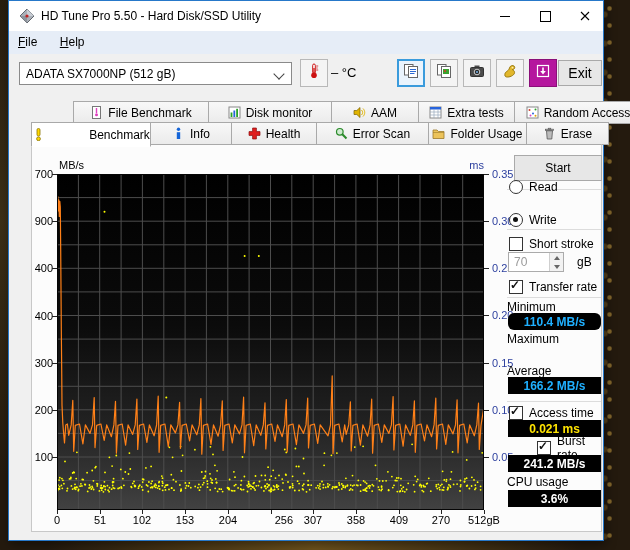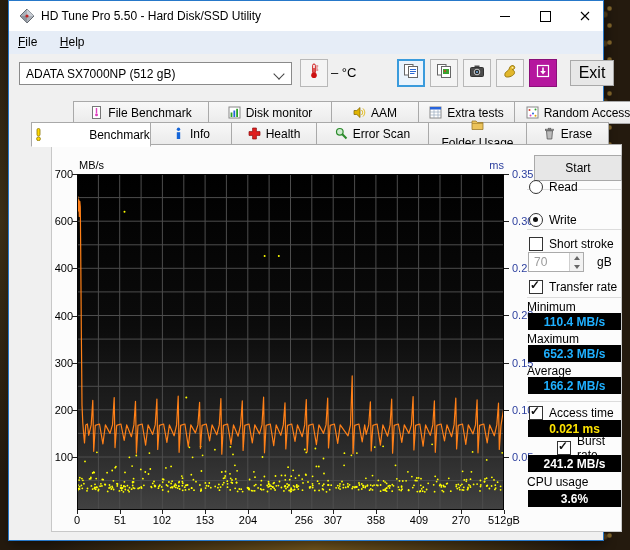--- a/index.html
+++ b/index.html
@@ -33,31 +33,31 @@
   .combo{left:10px;top:8px;width:273px;height:23px;background:#fff;border:1px solid #8a8a8a;
          font-size:12px;display:flex;align-items:center;padding:0 22px 0 6px;}
   .combo .chev{position:absolute;right:8px;top:7px;width:7px;height:7px;
          border-right:1.4px solid #444;border-bottom:1.4px solid #444;transform:rotate(45deg);}
   .tool-sq{top:5px;width:28px;height:28px;background:#f4f4f4;border:1px solid #b8b8b8;
            display:flex;align-items:center;justify-content:center;}
   .tool-sq.ring{border:2px solid #3a9bdc;background:#eaf4fd;}
   .tool-sq.purple{background:#b5179e;border:1px solid #8a0f78;}
   .temp-label{left:322px;top:11px;font-size:13px;color:#000;}
   .exit-btn{left:549px;top:6px;width:44px;height:26px;background:#e7e7e7;border:1px solid #a9a9a9;
-            font-size:16px;display:flex;align-items:center;justify-content:center;margin-left:12px;}
+            font-size:14px;display:flex;align-items:center;justify-content:center;}
   
   .tabs-row{display:flex;}
   .tab{height:21px;border:1px solid #a9a9a9;margin-right:-1px;background:linear-gradient(#f8f8f8,#ebebeb);
        display:flex;align-items:center;justify-content:center;font-size:12px;color:#000;gap:5px;}
   .tab .tab-icon{width:13px;height:13px;display:inline-block;}
   .tab .tab-icon svg{width:13px;height:13px;display:block;}
   .tab.active{background:#fff;height:23px;border-bottom:1px solid #fff;z-index:5;gap:44px;}
   
   .pane{left:22px;top:143px;width:571px;height:388px;background:#fcfcfc;
-        border:1px solid #c8c8c8;border-top:1px solid #a9a9a9;margin-left:20px;}
+        border:1px solid #c8c8c8;border-top:1px solid #a9a9a9;}
   .plot{left:25px;top:29px;width:427px;height:336px;}
   .axis-cap{font-size:11px;color:#000;}
   .ytick-left{position:absolute;left:0;width:21px;text-align:right;font-size:11px;color:#000;}
   .ytick-right{position:absolute;left:460px;width:34px;text-align:left;font-size:11px;color:#2c3f9e;}
   .xtick{position:absolute;width:44px;text-align:center;font-size:11px;color:#000;}
   .tickmark{position:absolute;background:#222;}
   
   .btn{background:#e7e7e7;border:1px solid #a9a9a9;font-size:12px;
        display:flex;align-items:center;justify-content:center;}
   .sep{height:1px;background:#dcdcdc;}
@@ -254,21 +254,21 @@
       </div>
       <div class="tab" style="width: 111px;">
         <span class="tab-icon">
           <svg viewBox="0 0 13 13">
             <circle cx="4.8" cy="4.8" r="3.3" fill="#cfead0" stroke="#2a8a2a" stroke-width="1.2"></circle>
             <path d="M7.3 7.3 L11.5 11.5" stroke="#2a8a2a" stroke-width="2"></path>
           </svg>
         </span>
         <span>Error Scan</span>
       </div>
-      <div class="tab" style="width: 97px; flex-direction: column;">
+      <div class="tab" style="width: 97px;">
         <span class="tab-icon">
           <svg viewBox="0 0 13 13">
             <path d="M1 3.5 L1 11.5 L12 11.5 L12 4.5 L6.5 4.5 L5 3 L1 3 Z" fill="#ecc35a" stroke="#9c7a2a" stroke-width="0.8"></path>
             <path d="M1 5.5 H12" stroke="#9c7a2a" stroke-width="0.6"></path>
           </svg>
         </span>
         <span>Folder Usage</span>
       </div>
       <div class="tab" style="width: 81px;">
         <span class="tab-icon">
@@ -818,21 +818,21 @@
           <circle cx="47.5" cy="37.7" r="1" fill="#ffff00"></circle>
           <circle cx="109.3" cy="223.6" r="1" fill="#ffff00"></circle>
           <circle cx="187.6" cy="82.1" r="1" fill="#ffff00"></circle>
           <circle cx="201.8" cy="82.1" r="1" fill="#ffff00"></circle>
           <polyline fill="none" stroke="#ff8018" stroke-width="1.2" stroke-linejoin="round" stroke-linecap="round" points="0.4,39.6 0.8,22.6 1.3,36.8 1.8,25.9 2.3,42.5 2.8,27.4 3.3,33.0 3.7,75.5 4.0,115.6 4.3,155.7 4.7,195.7 5.0,231.1 5.8,249.0 6.7,260.4 7.5,268.9 8.8,250.9 10.4,250.0 11.7,261.3 14.2,250.9 15.8,226.4 16.7,277.3 18.3,251.4 22.5,250.0 25.9,269.8 28.4,250.9 33.0,259.4 35.5,250.9 37.2,223.6 38.0,273.6 39.7,251.4 43.9,250.0 47.2,266.5 49.7,250.9 54.4,262.7 56.9,250.9 58.5,227.3 59.4,279.2 61.0,251.4 65.2,250.0 68.6,271.2 71.1,250.9 75.7,260.4 78.2,250.9 79.9,225.0 80.7,275.5 82.4,251.4 86.6,250.0 89.9,268.4 92.4,250.9 97.1,261.8 99.6,250.9 101.2,222.2 102.1,278.3 103.7,251.4 107.9,250.0 111.3,272.6 113.8,250.9 118.4,258.9 120.9,250.9 122.6,228.3 123.4,274.5 125.1,251.4 129.3,250.0 132.6,267.0 135.1,250.9 139.8,260.8 142.3,250.9 143.9,224.5 144.8,280.2 146.4,251.4 150.6,250.0 154.0,270.3 156.5,250.9 161.1,262.2 163.6,250.9 165.3,226.9 166.1,276.4 167.8,251.4 172.0,250.0 175.3,268.9 177.8,250.9 182.5,259.9 185.0,250.9 186.6,223.1 187.5,278.8 189.1,251.4 193.3,250.0 196.7,271.7 199.2,250.9 203.8,261.3 206.3,250.9 208.0,228.8 208.8,275.0 210.5,251.4 214.7,250.0 218.0,267.4 220.5,250.9 225.2,262.7 227.7,250.9 229.3,225.5 230.2,277.8 231.8,251.4 236.0,250.0 239.4,270.7 241.9,250.9 246.5,259.4 249.0,250.9 250.7,224.0 251.5,274.0 253.2,251.4 257.4,250.0 260.7,269.3 263.2,250.9 271.0,261.8 273.5,250.9 275.2,201.9 276.0,279.7 277.7,251.4 281.9,250.0 285.2,267.9 287.7,250.9 289.2,260.4 291.7,250.9 293.4,227.8 294.2,276.9 295.9,251.4 300.1,250.0 303.4,271.2 305.9,250.9 310.6,262.2 313.1,250.9 314.7,225.0 315.6,279.2 317.2,251.4 321.4,250.0 324.8,268.4 327.3,250.9 331.9,259.4 334.4,250.9 336.1,222.6 336.9,275.9 338.6,251.4 342.8,250.0 346.1,272.2 348.6,250.9 353.3,261.3 355.8,250.9 357.4,226.9 358.3,278.3 359.9,251.4 364.1,250.0 367.5,267.0 370.0,250.9 374.6,262.7 377.1,250.9 378.8,224.0 379.6,275.0 381.3,251.4 385.5,250.0 388.8,270.3 391.3,250.9 396.0,259.9 398.5,250.9 400.1,225.9 401.0,278.8 402.6,251.4 406.8,250.0 410.2,268.9 412.7,250.9 417.3,261.8 419.8,250.9 421.5,229.2 422.3,275.5 424.0,251.4 426.2,237.7 427.0,233.0"></polyline>
           <rect x="0.5" y="0.5" width="426" height="335" fill="none" stroke="#050505"></rect>
         </svg></div>
     <div id="chart-labels">
         <span class="ytick-left" style="top:23px;">700</span>
         <span class="tickmark" style="left:20px;top:29px;width:5px;height:1px;"></span>
-        <span class="ytick-left" style="top:70px;">600</span>
+        <span class="ytick-left" style="top:70px;">900</span>
         <span class="tickmark" style="left:20px;top:76px;width:5px;height:1px;"></span>
         <span class="ytick-left" style="top:117px;">400</span>
         <span class="tickmark" style="left:20px;top:123px;width:5px;height:1px;"></span>
         <span class="ytick-left" style="top:165px;">400</span>
         <span class="tickmark" style="left:20px;top:171px;width:5px;height:1px;"></span>
         <span class="ytick-left" style="top:212px;">300</span>
         <span class="tickmark" style="left:20px;top:218px;width:5px;height:1px;"></span>
         <span class="ytick-left" style="top:259px;">200</span>
         <span class="tickmark" style="left:20px;top:265px;width:5px;height:1px;"></span>
         <span class="ytick-left" style="top:306px;">100</span>
@@ -907,23 +907,22 @@
     </div>
     <span class="abs lbl" style="left:545px;top:110px;">gB</span>
 
     <div class="abs ctl-row" style="left:477px;top:134px;">
       <span class="checkbox checked"></span>
       <span>Transfer rate</span>
     </div>
     <div class="abs sep" style="left:475px;top:152px;width:94px;"></div>
 
     <span class="abs lbl" style="left:475px;top:155px;">Minimum</span>
-    <div class="abs valbox v-cyan" style="left:476px;top:168px;">110.4 MB/s</div>
+    <div class="abs valbox v-cyan" style="left:476px;top:168px;border-radius:6px;">110.4 MB/s</div>
     <span class="abs lbl" style="left:475px;top:187px;">Maximum</span>
-    <div class="abs valbox v-cyan" style="left:476px;top:200px;">652.3 MB/s</div>
     <span class="abs lbl" style="left:475px;top:219px;">Average</span>
     <div class="abs valbox v-cyan" style="left:476px;top:232px;">166.2 MB/s</div>
     <div class="abs sep" style="left:475px;top:256px;width:94px;"></div>
 
     <div class="abs ctl-row" style="left:477px;top:260px;">
       <span class="checkbox checked"></span>
       <span>Access time</span>
     </div>
     <div class="abs valbox v-yellow" style="left:476px;top:275px;">0.021 ms</div>
 

